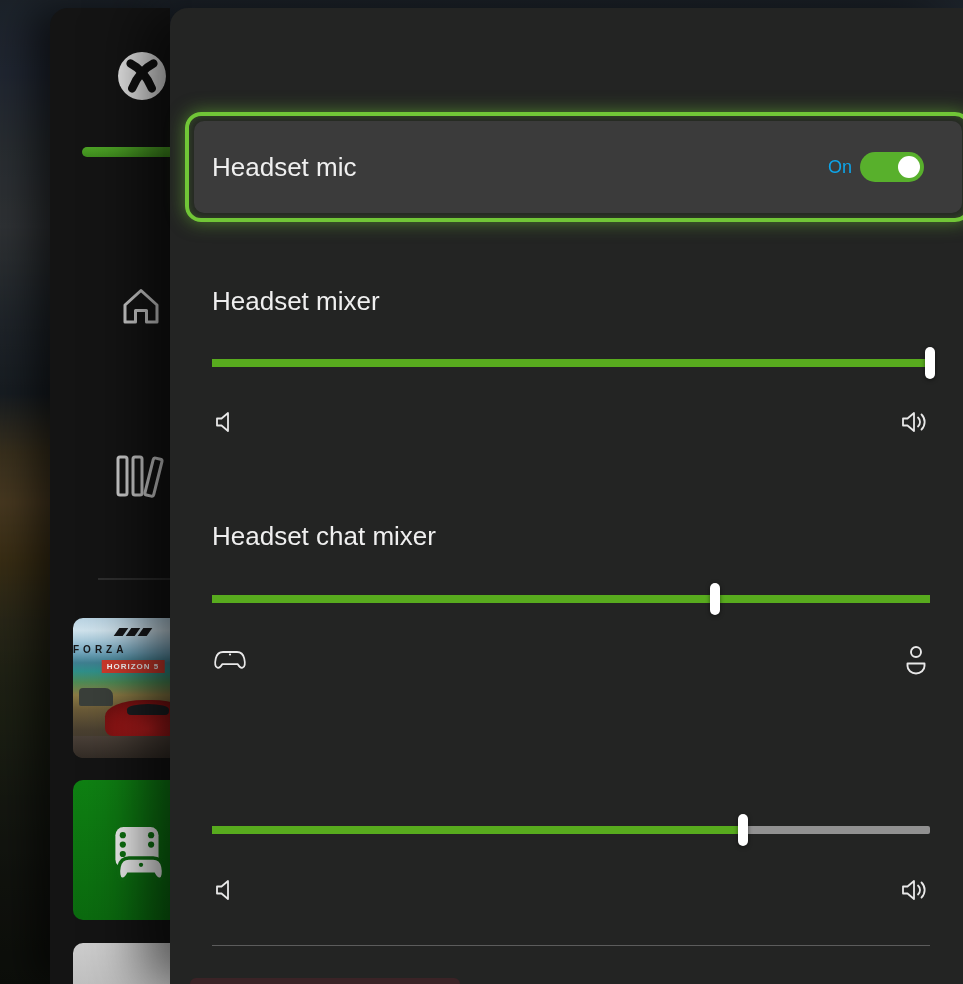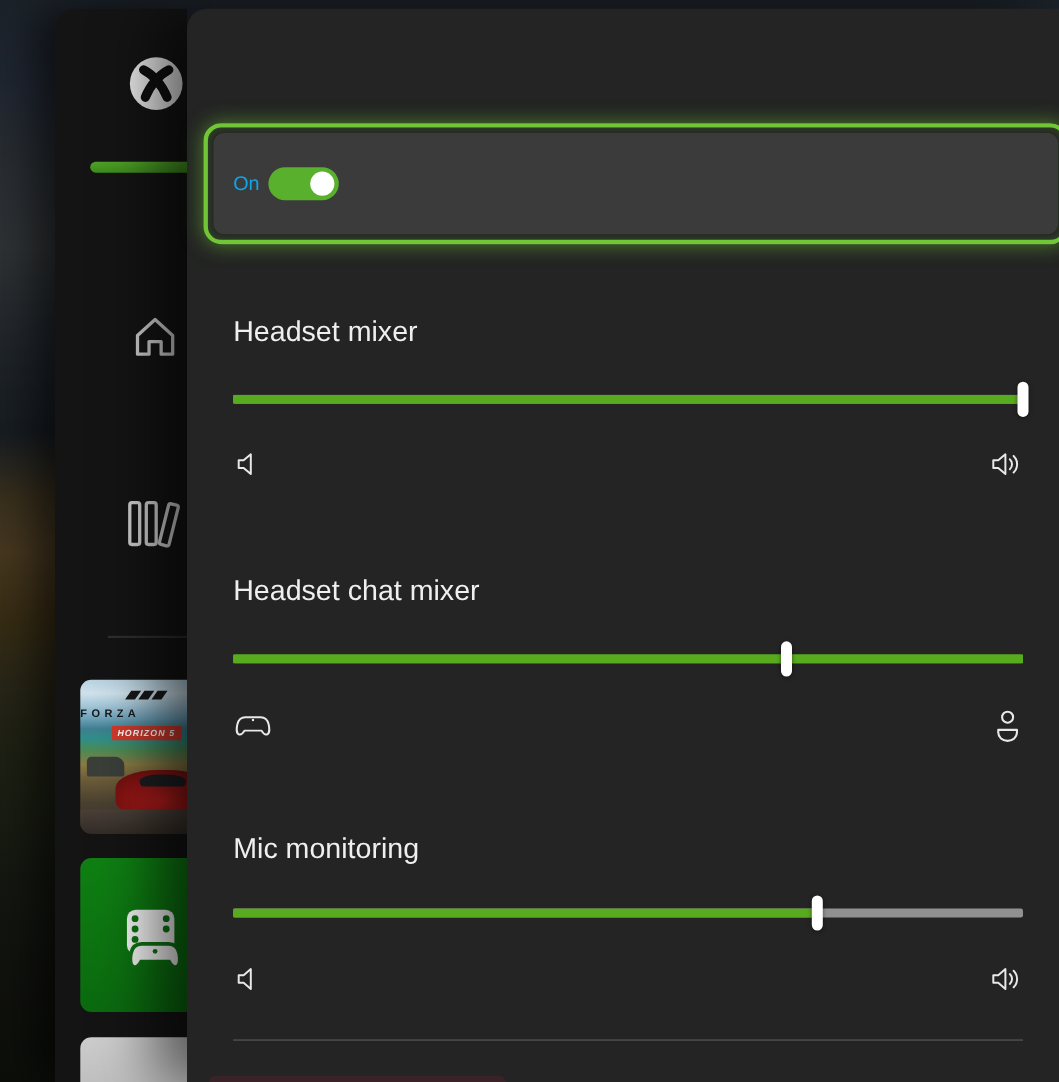--- a/index.html
+++ b/index.html
@@ -29,21 +29,21 @@
 
   .tile{position:absolute;left:23px;width:120px;height:140px;border-radius:10px;overflow:hidden;}
   .tile-forza{top:610px;background:linear-gradient(180deg,
       #b9d3e2 0%, #cfe2ec 9%, #a3c6d8 17%, #6fa3ba 25%, #3f7f90 32%,
       #2f8f8a 38%, #4f8a55 46%, #8a7a44 55%, #6b5b38 65%, #4a4030 80%, #37322a 100%);}
   .forza-emblem{position:absolute;top:10px;left:50%;transform:translateX(-50%);display:flex;gap:3px;}
   .forza-emblem i{display:block;width:9px;height:8px;background:#17181a;transform:skewX(-35deg);}
   .forza-title{position:absolute;top:26px;width:100%;text-align:left;color:#17181a;
     font-size:10px;font-weight:bold;letter-spacing:4px;}
   .forza-badge{position:absolute;top:42px;left:50%;transform:translateX(-50%);background:#cf3a2c;
-    color:#fff;font-size:8px;font-weight:bold;letter-spacing:1px;padding:2px 5px;white-space:nowrap;font-style:italic;}
+    color:#fff;font-size:8px;font-weight:bold;letter-spacing:1px;padding:2px 5px;white-space:nowrap;}
   .forza-car{position:absolute;bottom:22px;right:2px;width:86px;height:36px;background:
     radial-gradient(ellipse at 50% 80%, #b51d1d 0%, #8e1414 55%, #5d0e0e 100%);
     border-radius:45% 45% 8px 8px;}
   .forza-car::before{content:"";position:absolute;top:4px;left:22px;width:42px;height:11px;
     background:#1c1f22;border-radius:50% 50% 4px 4px;}
   .forza-truck{position:absolute;bottom:52px;left:6px;width:34px;height:18px;background:#3a3f3a;
     border-radius:4px 8px 2px 2px;}
   .forza-road{position:absolute;bottom:0;left:0;right:0;height:22px;
     background:linear-gradient(180deg,#4a4038,#332c26);}
   .tile-green{top:772px;background:linear-gradient(180deg,#0f8013,#0b6a0f);
@@ -136,20 +136,21 @@
       </svg>
     </div>
 
     <div class="tile tile-white"></div>
   </div>
 
   <div class="panel">
 
     <div class="focus-ring">
       <div class="mic-row">
+        <span class="mic-label">Headset mic</span>
         <span class="state-label">On</span>
         <span class="toggle">
             <span class="knob"></span>
           </span>
       </div>
     </div>
 
     <div class="slider-label lbl-1">Headset mixer</div>
     <div class="slider-track trk-1" style="--val: 100%;">
       <div class="fill"></div>
@@ -175,21 +176,20 @@
       <svg width="36" height="28" viewBox="0 0 36 28">
         <path d="M11 6 h14 c4 0 6.3 2.6 7.2 6.4 c.9 3.9 .8 8.6-1.6 9.3 c-2 .6-3.7-1.5-4.8-3.5 h-15.6 c-1.1 2-2.8 4.1-4.8 3.5 c-2.4-.7-2.5-5.4-1.6-9.3 C4.7 8.6 7 6 11 6 z" fill="none" stroke="#e8e8e8" stroke-width="1.8" stroke-linejoin="round"></path>
         <circle cx="18" cy="8.5" r="1.1" fill="#e8e8e8"></circle>
       </svg>
       <svg width="28" height="32" viewBox="0 0 28 32">
         <circle cx="14" cy="8" r="5" fill="none" stroke="#e8e8e8" stroke-width="1.9"></circle>
         <path d="M5.5 19.5 h17 v2.5 a8.5 7.5 0 0 1 -17 0 z" fill="none" stroke="#e8e8e8" stroke-width="1.9" stroke-linejoin="round"></path>
       </svg>
     </div>
 
-    <div class="slider-label lbl-3">Mic monitoring</div>
     <div class="slider-track trk-3" style="--val: 74%;">
       <div class="fill"></div>
       <div class="handle"></div>
     </div>
     <div class="icon-row ico-3">
       <svg width="28" height="28" viewBox="0 0 28 28">
         <path d="M5 10.5 h4.5 L16 5 v18 L9.5 17.5 H5 z" fill="none" stroke="#e8e8e8" stroke-width="1.8" stroke-linejoin="round"></path>
       </svg>
       <svg width="30" height="28" viewBox="0 0 30 28">
         <path d="M3 10.5 h4.5 L14 5 v18 L7.5 17.5 H3 z" fill="none" stroke="#e8e8e8" stroke-width="1.8" stroke-linejoin="round"></path>

